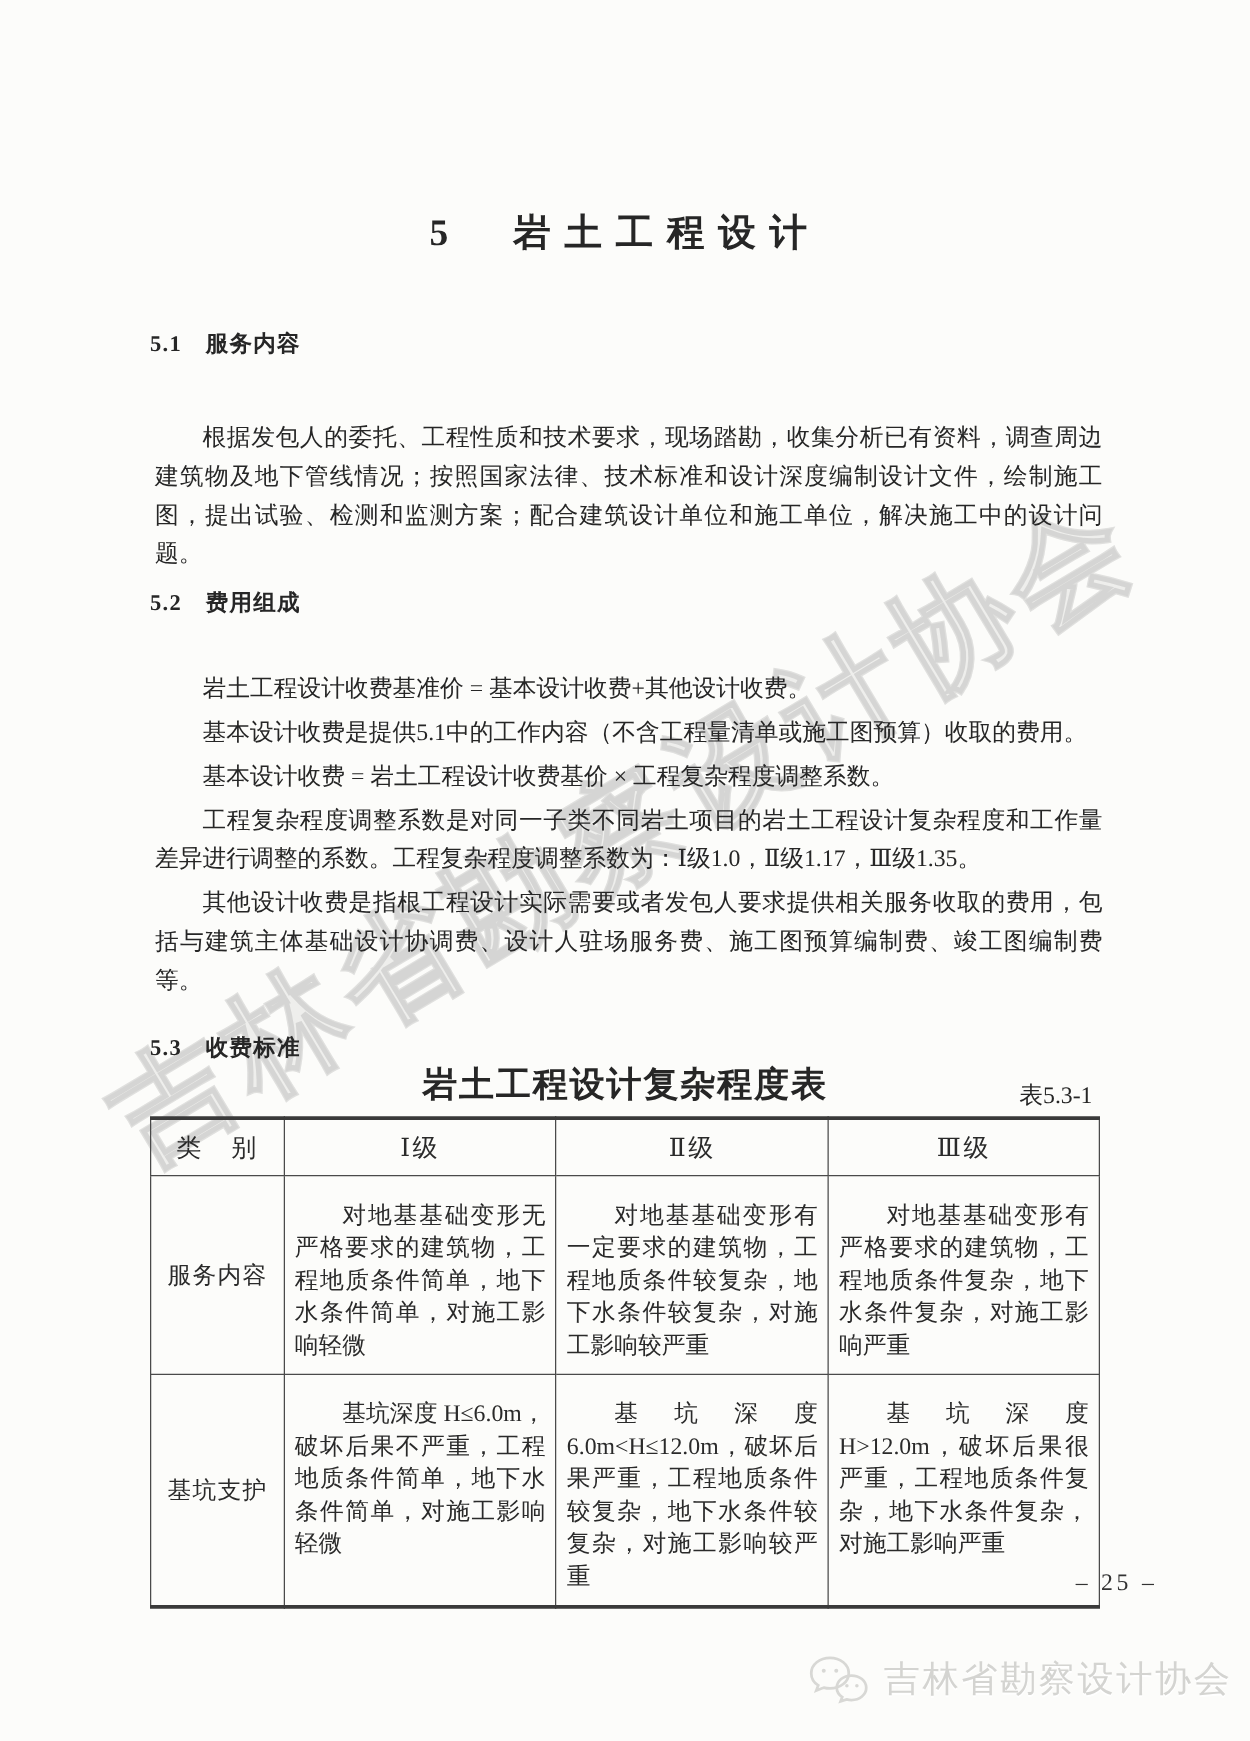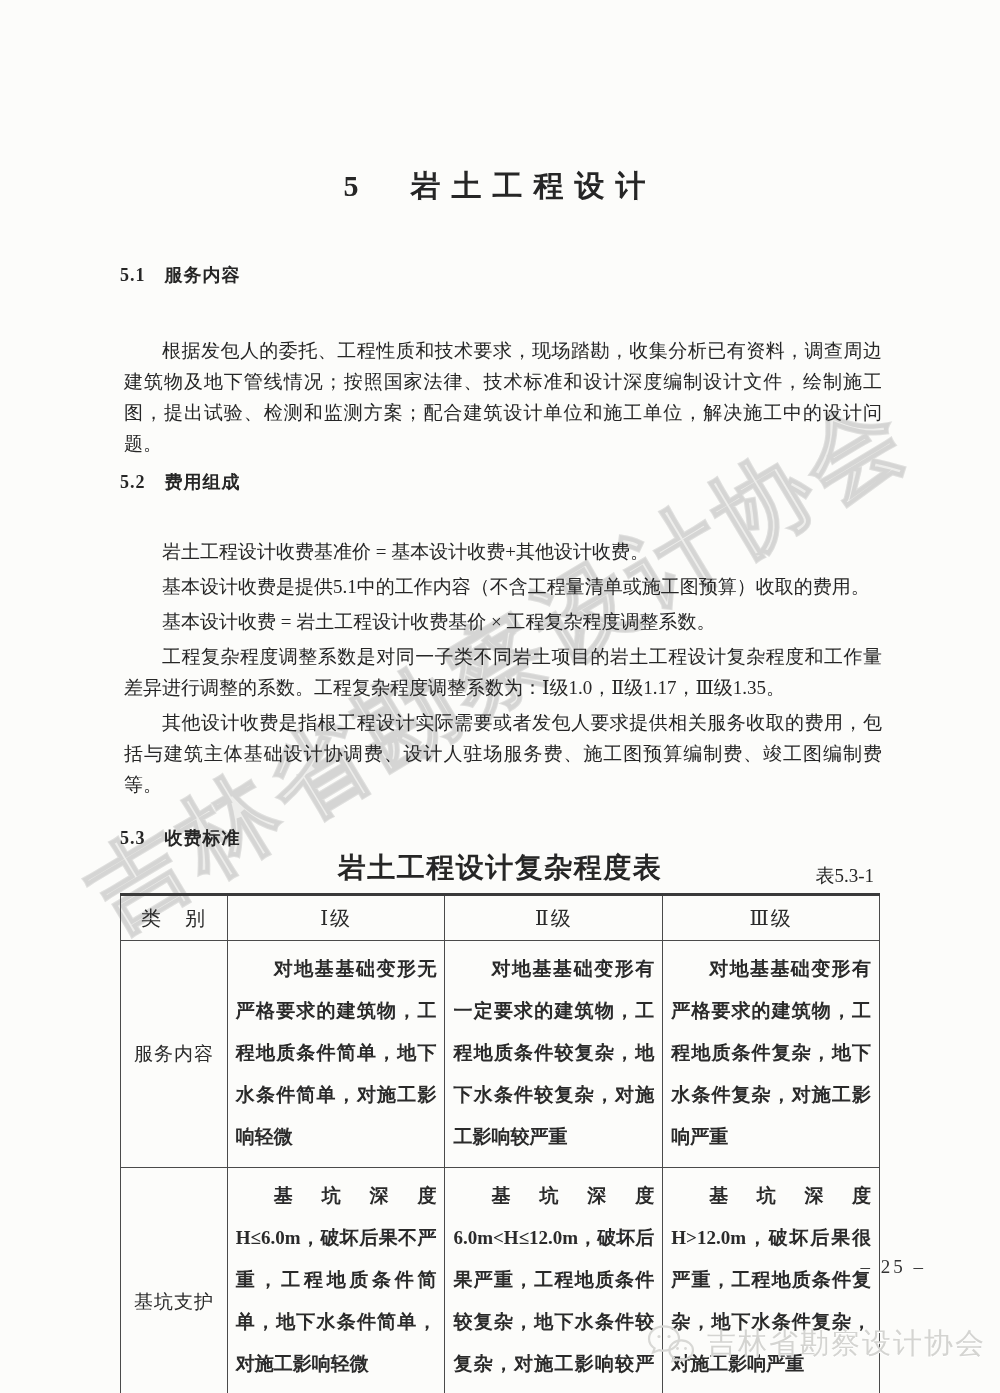--- a/index.html
+++ b/index.html
@@ -82,25 +82,24 @@
     height:44px; text-align:center;
     font-size:20px; letter-spacing:2px;
     padding:0 4px;
   }
   table.cmpx td.cat {
     text-align:center; vertical-align:middle;
     letter-spacing:1px;
   }
   table.cmpx td.cell {
     vertical-align:top;
-    padding:7px 8px 9px 8px;
-    line-height:42px;
+    padding:19px 8px 9px 8px;
+    line-height:26px;
     text-align:justify;
     text-indent:2em;
-    font-weight:bold;
   }
 
   .page-num {
     position:absolute; top:1256px; left:120px; width:766px;
     text-align:right;
     font-size:19px; letter-spacing:3px;
     color:#333;
     padding-left:40px;
   }
 

